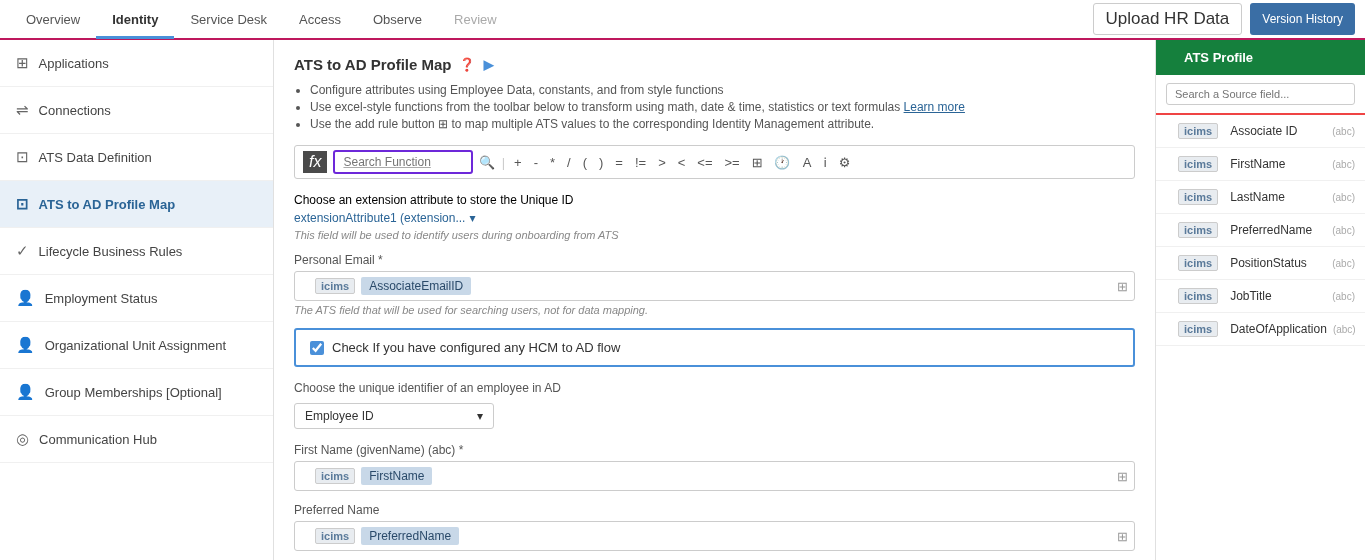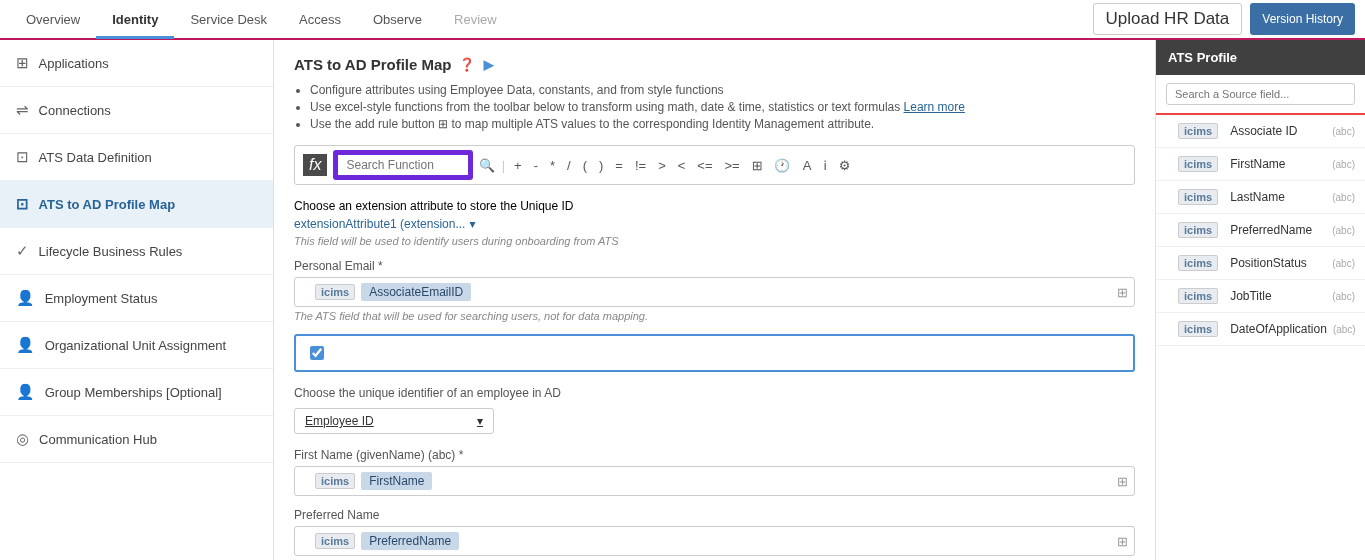--- a/index.html
+++ b/index.html
@@ -61,22 +61,22 @@
     .toolbar {
       display: flex; align-items: center; border: 1px solid #ccc;
       border-radius: 3px; padding: 4px 8px; margin-bottom: 14px; gap: 6px;
       background: #fff;
     }
     .fx-box {
       background: #4a4a4a; color: #fff; padding: 2px 6px;
       border-radius: 0; font-size: 16px; font-style: italic;
     }
     .search-func {
-      border: 5px solid #6d28d9; border-radius: 3px; padding: 3px 8px;
-      font-size: 12px; color: #aaa; width: 140px;
+      border: 2px solid #6d28d9; border-radius: 3px; padding: 3px 8px;
+      font-size: 12px; color: #aaa; width: 140px; text-decoration: underline;
     }
     .toolbar-sep { color: #ccc; }
     .toolbar-btn { color: #555; font-size: 13px; cursor: pointer; padding: 0 3px; }
 
     
     .ext-label { font-size: 12px; color: #000000; margin-bottom: 4px; }
     .ext-select {
       display: flex; align-items: center; gap: 4px; font-size: 12px;
       color: #2a6496; cursor: pointer; margin-bottom: 4px;
     }
@@ -111,30 +111,29 @@
     .checkbox-row input[type=checkbox] { accent-color: #4a90d9; width: 14px; height: 14px; }
     .checkbox-label { font-size: 13px; color: #333; }
 
     
     .section-label { font-size: 12px; color: #555; margin-bottom: 8px; }
     .dropdown-select {
       display: flex; align-items: center; gap: 6px; border: 1px solid #ccc;
       border-radius: 3px; padding: 5px 10px; background: #fff; cursor: pointer;
       font-size: 12px; color: #333; width: 200px; margin-bottom: 14px;
       justify-content: space-between;
-      text-decoration: underline;
     }
 
     
     .ats-panel {
       width: 210px; flex-shrink: 0; border-left: 1px solid #e0e0e0;
       background: #fff; overflow-y: auto;
     }
     .ats-panel-header {
-      background: #404040; color: #fff; padding: 10px 12px;
+      background: #15803d; color: #fff; padding: 10px 28px;
       font-size: 13px; font-weight: bold;
     }
     .ats-search {
       padding: 8px 10px; border-bottom: 2px solid #ef4444;
     }
     .ats-search input {
       width: 100%; border: 1px solid #ccc; border-radius: 3px;
       padding: 4px 8px; font-size: 11px; color: #aaa;
     }
     .ats-field-row {
@@ -253,20 +252,21 @@
       <div class="field-input-wrap">
         <span class="icims-badge">icims</span>
         <span class="field-chip">AssociateEmailID</span>
         <span class="field-table-icon">⊞</span>
       </div>
       <div class="field-hint">The ATS field that will be used for searching users, not for data mapping.</div>
     </div>
 
     <div class="checkbox-row">
       <input type="checkbox" checked="" style="">
+      <span class="checkbox-label">Check If you have configured any HCM to AD flow</span>
     </div>
 
     <div class="section-label">Choose the unique identifier of an employee in AD</div>
     <div class="dropdown-select">
       <span>Employee ID</span>
       <span>▾</span>
     </div>
 
     <div class="field-row">
       <div class="field-label">First Name (givenName) (abc) *</div>

